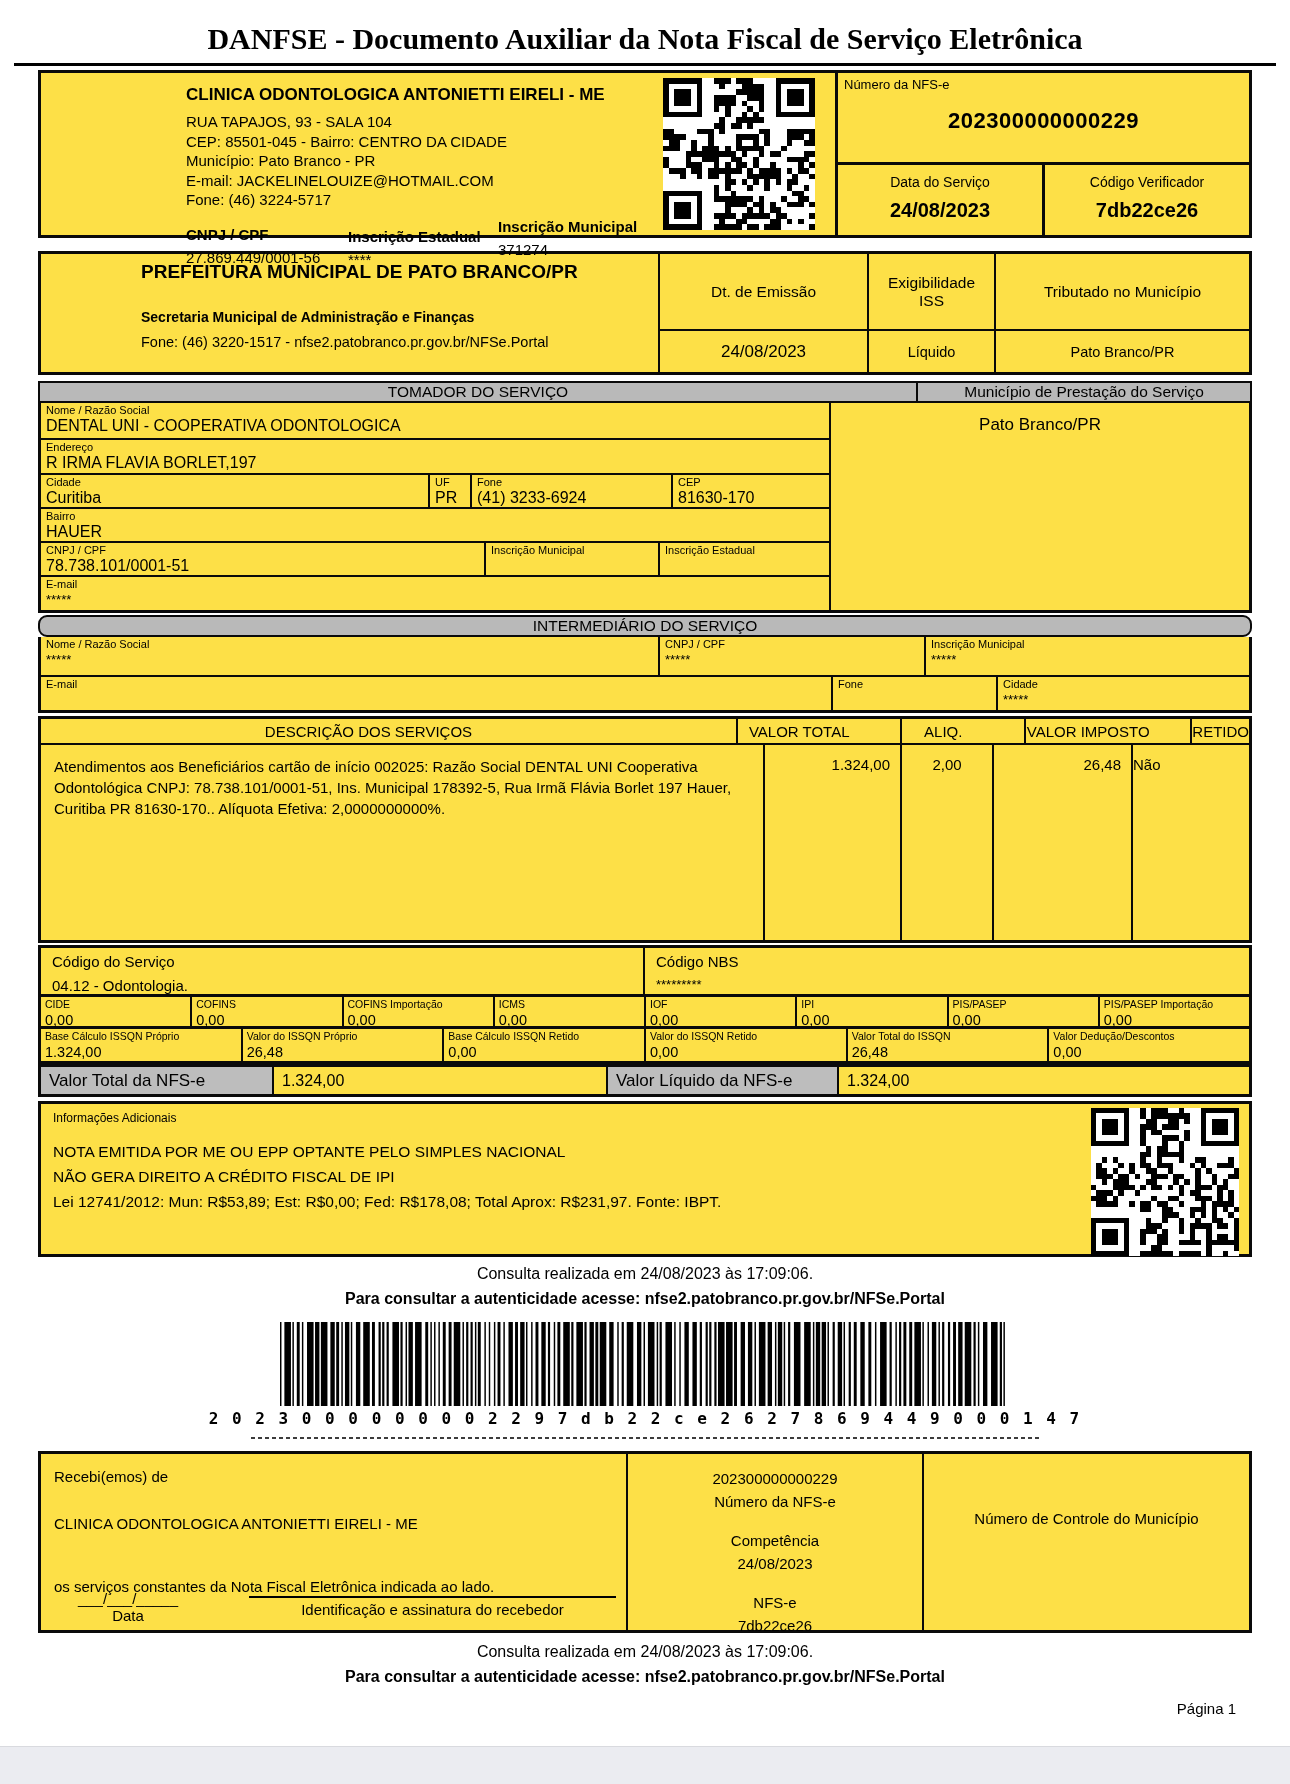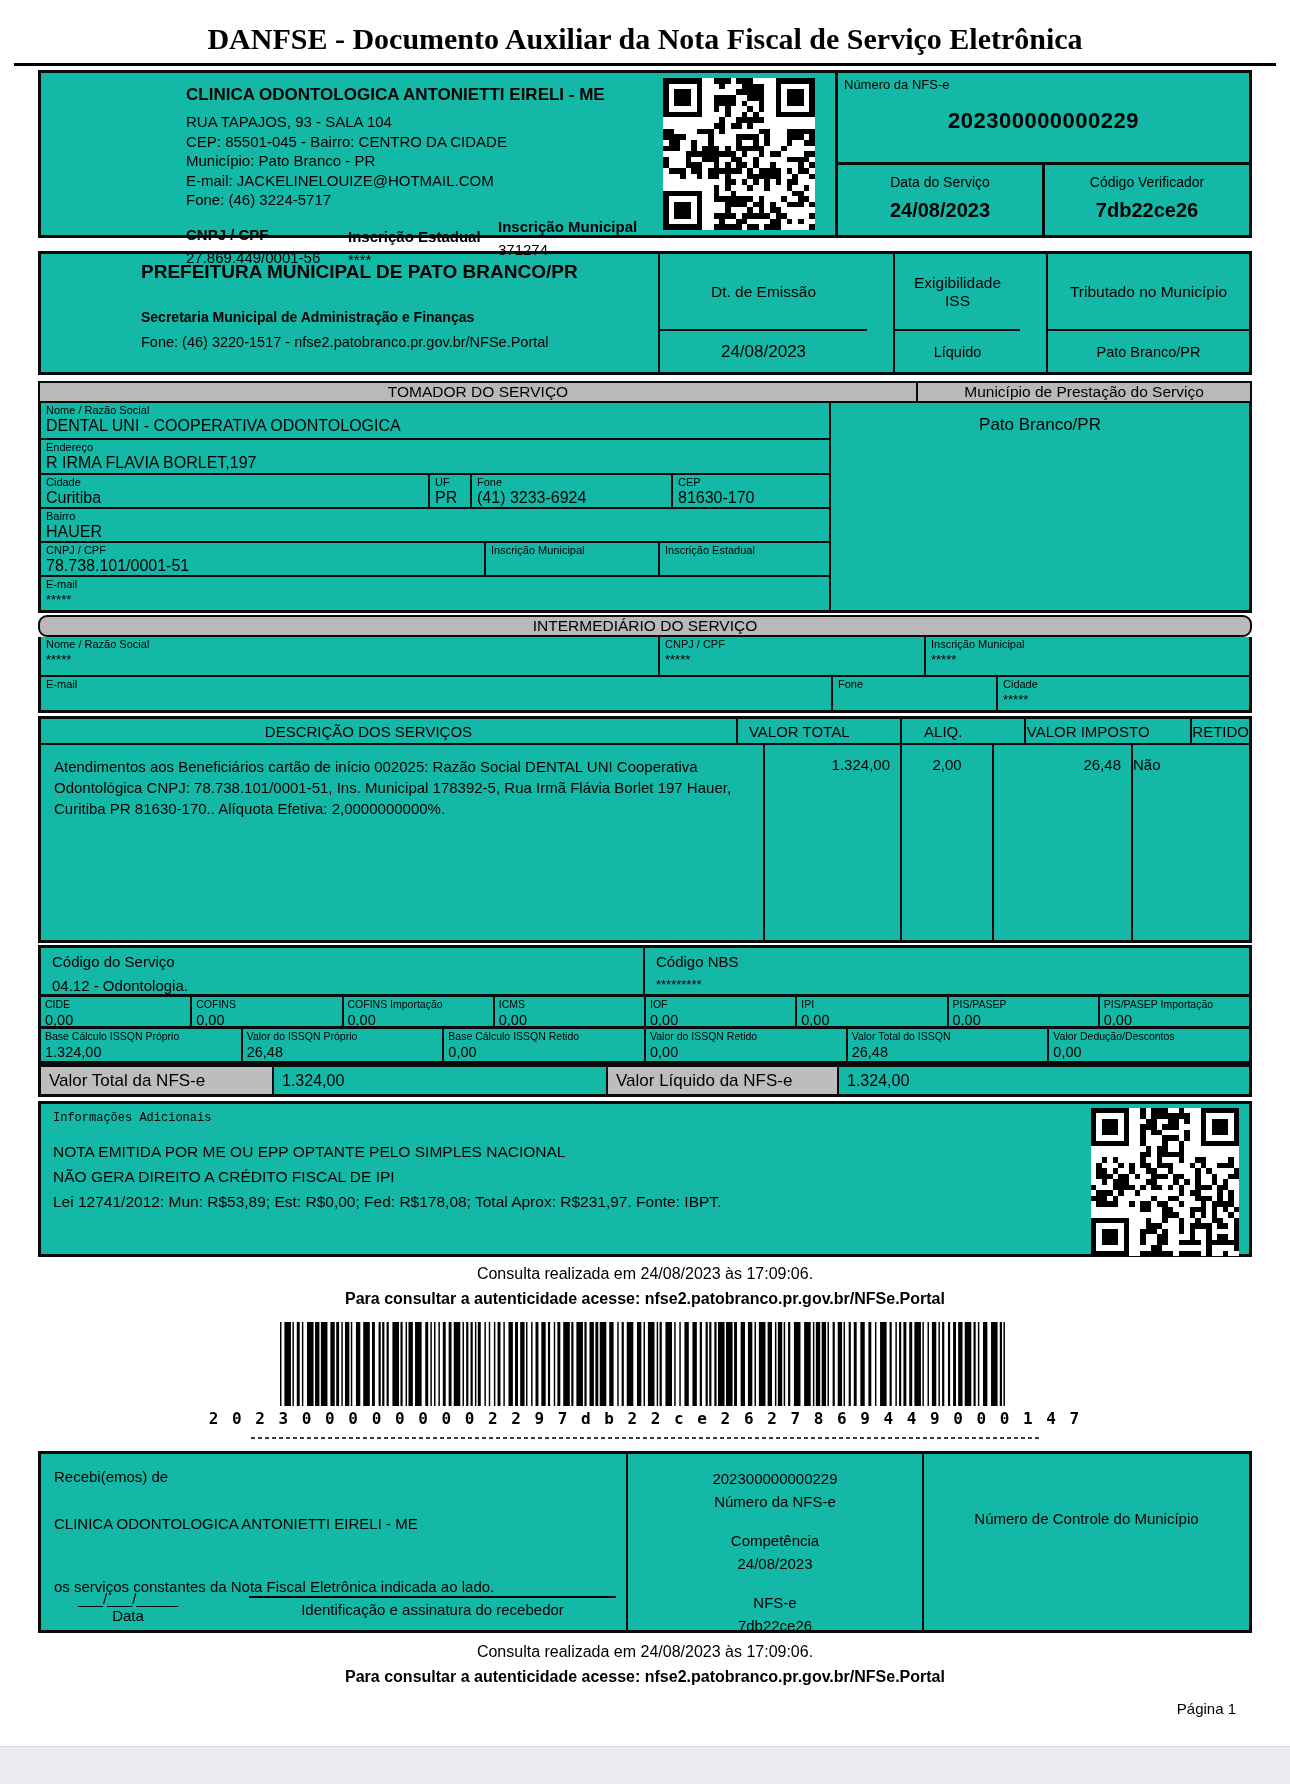--- a/index.html
+++ b/index.html
@@ -8,21 +8,21 @@
     position:relative; width:1290px; height:1784px; background:#fff;
     font-family:"Liberation Sans", sans-serif; color:#000; overflow:hidden;
     padding-top:22px;
   }
   .doc-title {
     margin:0 14px; text-align:center;
     font-family:"Liberation Serif", serif; font-weight:bold; font-size:30px;
     border-bottom:3px solid #000; padding-bottom:4px; height:44px;
   }
   .content { margin:0 38px; }
-  .box { border:3px solid #0a0a0a; background:#14b8a6; }
+  .box { border:3px solid #0a0a0a; background:#fde047; }
 
   
   .header-box { margin-top:4px; height:168px; display:flex; }
   .company { flex:1; padding:12px 0 0 145px; }
   .company .cname { font-weight:bold; font-size:17px; margin-bottom:7px; }
   .company .cline { font-size:15px; line-height:19.5px; }
   .regs { display:flex; margin-top:8px; font-size:15px; }
   .regs .c1 { width:162px; } .regs .c2 { width:150px; } .regs .c3 { flex:1; }
   .regs .rl { font-weight:bold; }
   .regs .rv { margin-top:6px; }
@@ -37,21 +37,21 @@
   .hdr-right .bcell + .bcell { border-left:3px solid #0a0a0a; }
   .hdr-right .bcell .lbl { font-size:14px; }
   .hdr-right .bcell .bval { font-weight:bold; font-size:20px; margin-top:9px; }
 
   
   .pref-box { margin-top:13px; height:124px; display:flex; }
   .pref-left { width:619px; border-right:2px solid #0a0a0a; padding:7px 0 0 100px; }
   .pref-left .pname { font-weight:bold; font-size:19px; }
   .pref-left .psec { font-weight:bold; font-size:14px; margin-top:26px; }
   .pref-left .pfone { font-size:14.5px; margin-top:9px; }
-  .pref-right { flex:1; display:flex;gap:26px; }
+  .pref-right { flex:1; display:flex; }
   .pref-col { display:flex; flex-direction:column; }
   .pref-col + .pref-col { border-left:2px solid #0a0a0a; }
   .pc1 { width:207px; } .pc2 { width:127px; } .pc3 { flex:1; }
   .pref-col .hd { height:77px; border-bottom:2px solid #0a0a0a; display:flex; align-items:center; justify-content:center; text-align:center; font-size:15.5px; padding:0 6px; }
   .pref-col .vl { flex:1; display:flex; align-items:center; justify-content:center; font-size:14.5px; }
   .pref-col .vl.big { font-size:17px; }
 
   
   .secbar { border:2px solid #0a0a0a; background:#b9b9b9; height:22px; display:flex; font-size:15.5px; }
   .secbar .part { display:flex; align-items:center; justify-content:center; height:100%; }
@@ -118,21 +118,21 @@
   .tot-box { height:33px; display:flex; font-size:16px; }
   .tot-box .g { background:#bdbdbd; display:flex; align-items:center; padding-left:8px; font-size:17px; }
   .tot-box .wv { display:flex; align-items:center; padding-left:8px; }
   .tg1 { width:233px; border-right:2px solid #0a0a0a; }
   .tw1 { width:334px; border-right:2px solid #0a0a0a; }
   .tg2 { width:231px; border-right:2px solid #0a0a0a; }
   .tw2 { flex:1; }
 
   
   .info-box { margin-top:4px; height:156px; position:relative; padding:8px 12px; }
-  .info-box .flbl { font-size:12px;font-family:Liberation Mono, monospace; }
+  .info-box .flbl { font-size:12px; }
   .info-lines { margin-top:14px; font-size:15.5px; line-height:25px; max-width:880px; }
   .info-qr { position:absolute; right:10px; top:4px; width:148px; height:148px; }
 
   
   .consulta { text-align:center; font-size:16px; height:20px; }
   .c1 { margin-top:8px; } .cb { margin-top:5px; font-weight:bold; }
   .c2 { margin-top:10px; } 
 
   
   .barcode { width:730px; height:84px; margin:12px auto 0; }

